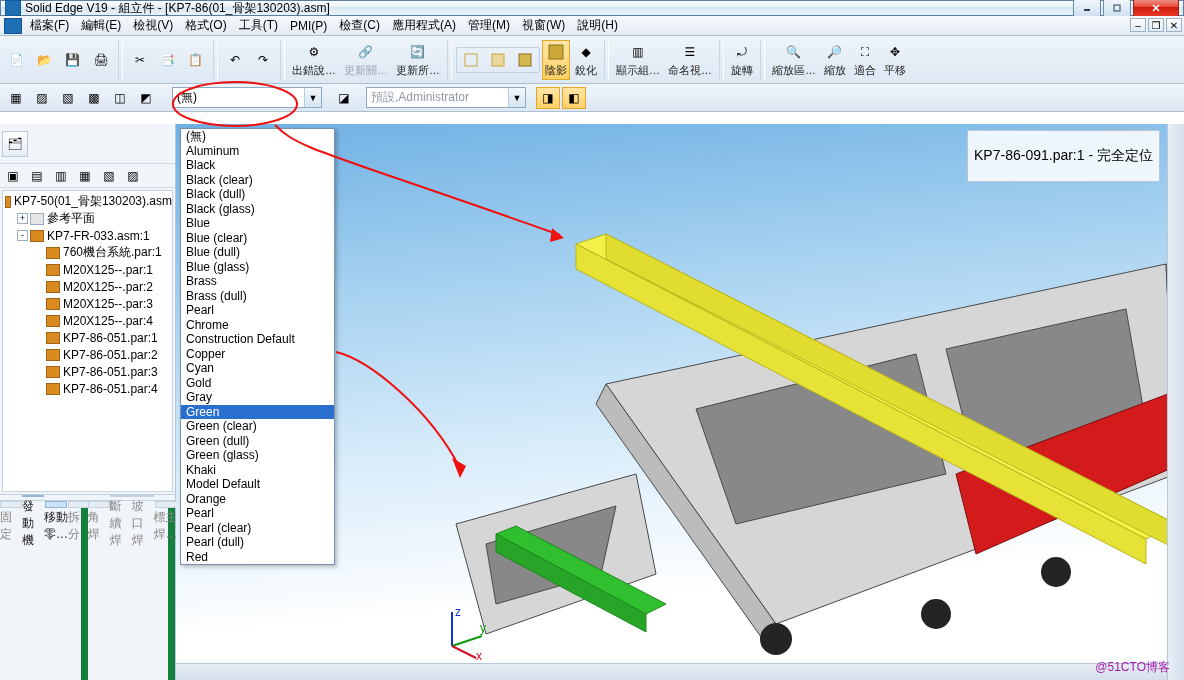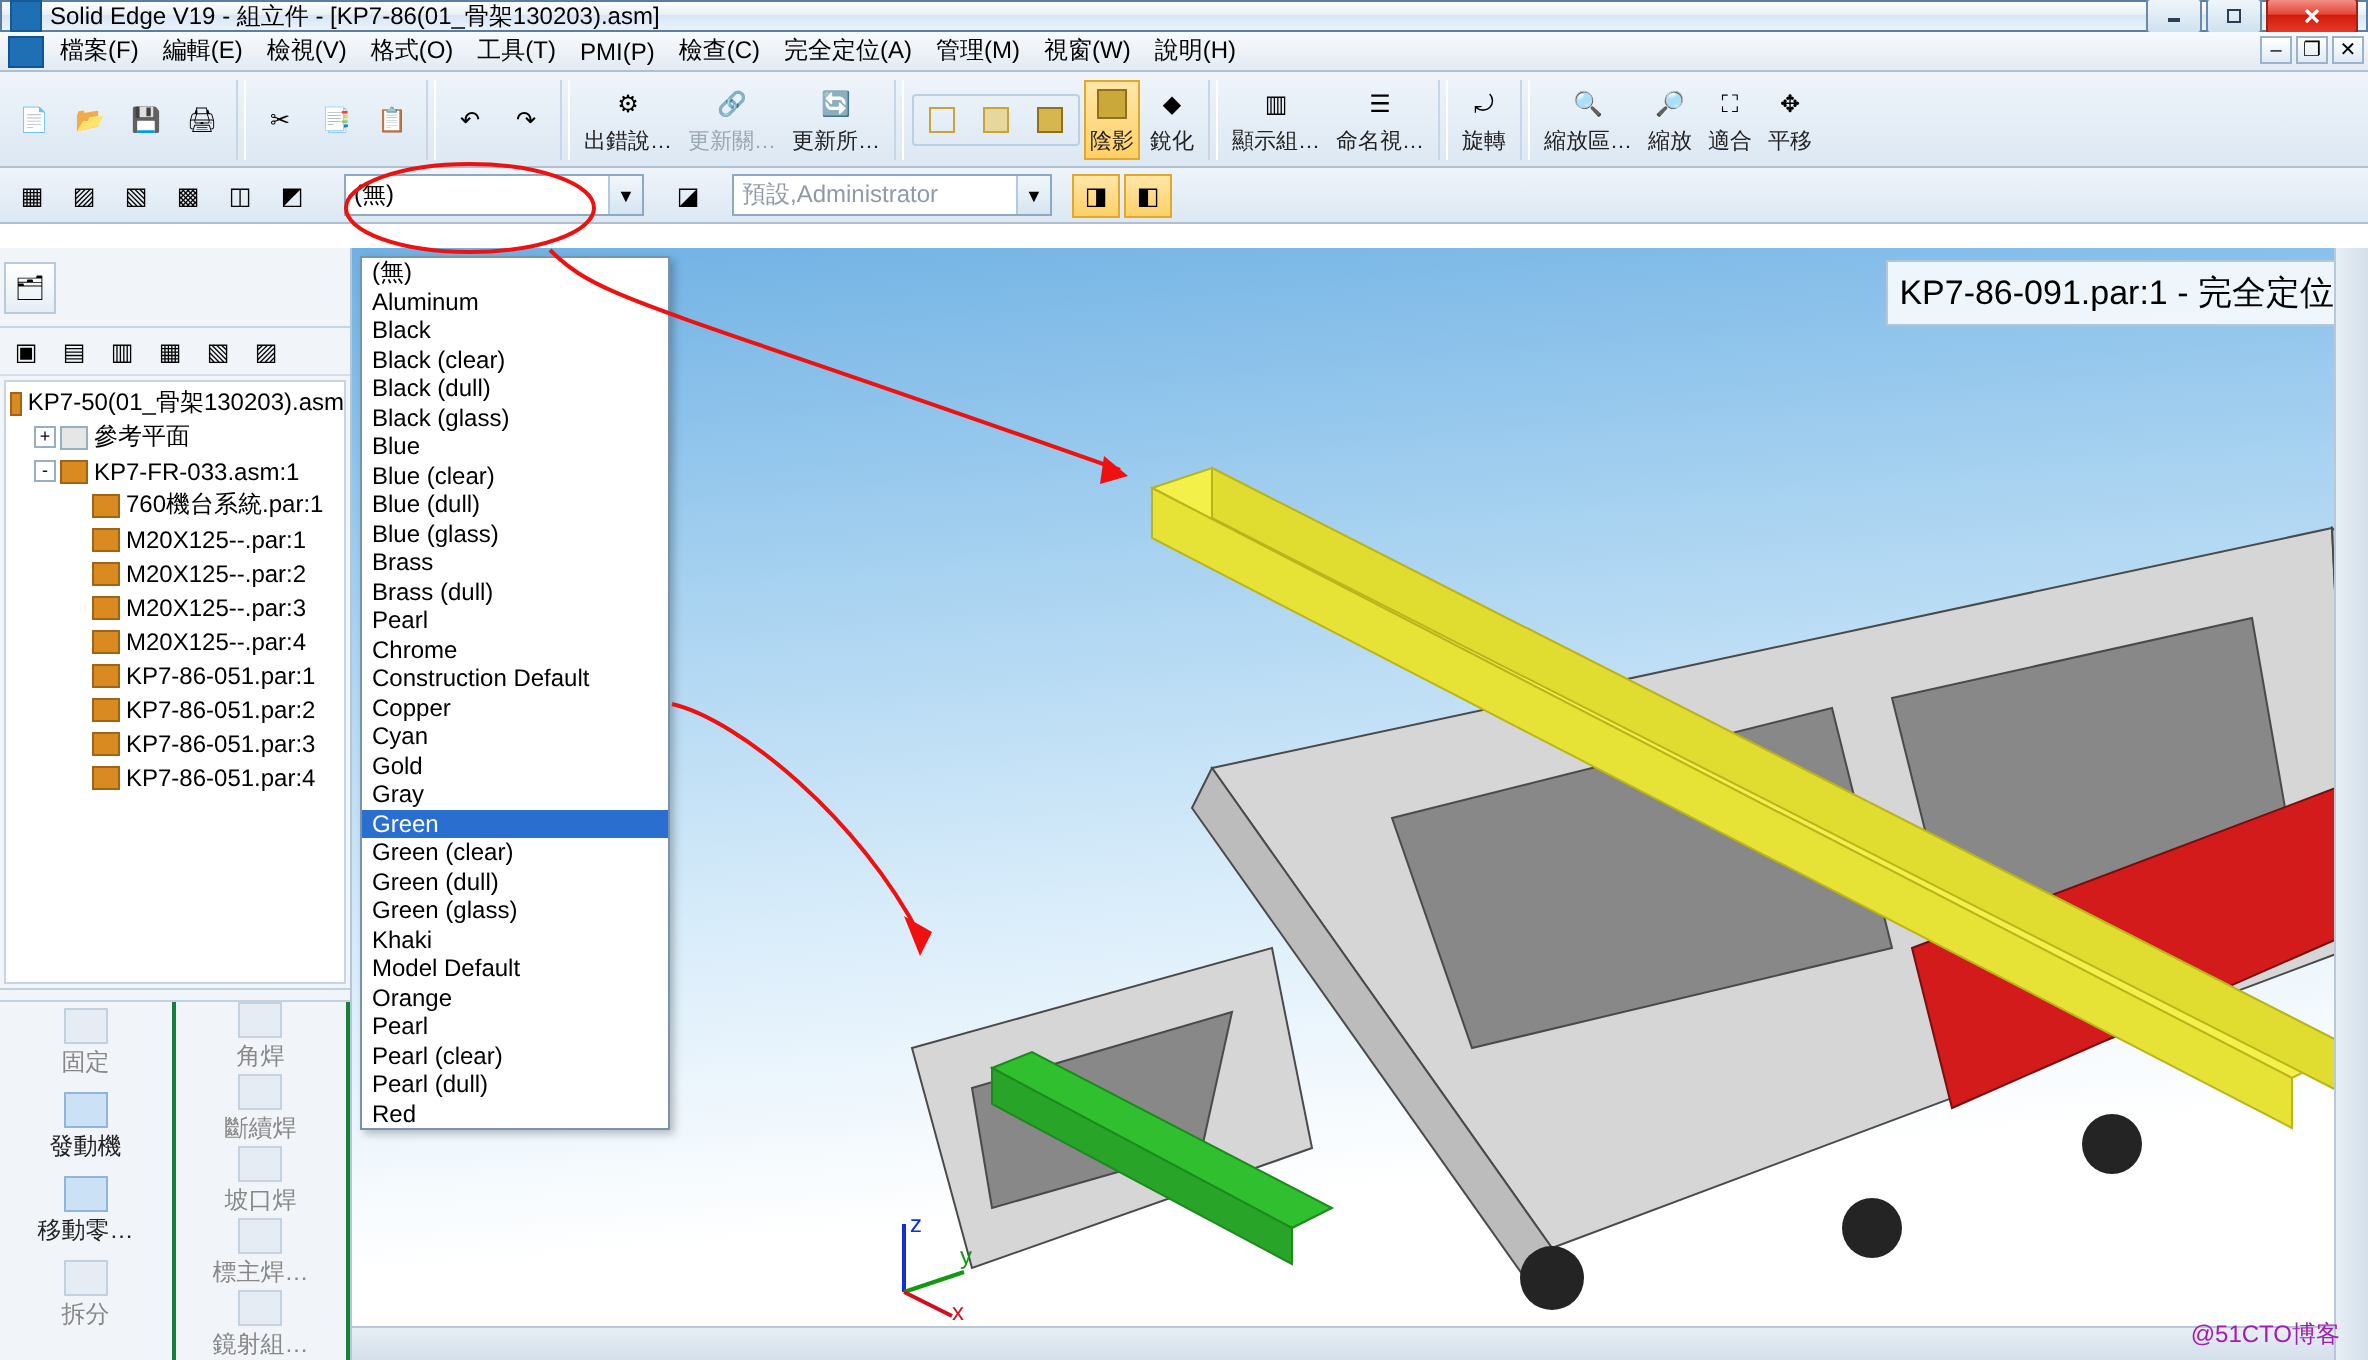--- a/index.html
+++ b/index.html
@@ -53,28 +53,28 @@
 .tnode{display:flex;align-items:center;height:17px;padding-left:2px;white-space:nowrap}
 .tnode .exp{width:11px;height:11px;border:1px solid #9aaec2;background:#fff;font-size:9px;display:flex;align-items:center;justify-content:center;margin-right:2px;line-height:1}
 .tnode .tico{width:14px;height:12px;margin-right:3px;display:inline-block}
 .tico.asm{background:#d98a20;border:1px solid #a16414}
 .tico.par{background:#d98a20;border:1px solid #a16414}
 .tico.plane{background:#e6e6e6;border:1px solid #9aaec2}
 .tnode.lvl1{padding-left:14px}
 .tnode.lvl2{padding-left:30px}
 
 .left-bottom{height:180px;border-top:1px solid #c3d0de;display:flex}
-.cmdcol{width:50%;border-right:2px solid #15803d;display:flex;flex-direction:column}
+.cmdcol{width:50%;border-right:7px solid #15803d;display:flex;flex-direction:row}
 .cmd{height:42px;display:flex;flex-direction:column;align-items:center;justify-content:center;color:#888}
 .cmd.on{color:#222}
 .cmd .ci{width:22px;height:18px;background:#e6ecf3;border:1px solid #c4d1df;margin-bottom:1px}
 .cmd.on .ci{background:#cbe2f6;border-color:#8fb6da}
 
 .viewport{flex:1;position:relative;background:linear-gradient(175deg,#6fb1e4 0%,#a9d3f1 30%,#d8ecfa 55%,#fff 80%);overflow:hidden}
-.part-label{position:absolute;right:10px;top:6px;background:rgba(255,255,255,.85);border:1px solid #b7c6d6;padding:4px 6px;font-size:17px}
+.part-label{position:absolute;right:24px;top:6px;background:rgba(255,255,255,.85);border:1px solid #b7c6d6;padding:16px 6px;font-size:14px}
 .axis{position:absolute;left:260px;bottom:20px;width:54px;height:54px}
 
 
 .dropdown{position:absolute;left:180px;top:128px;width:155px;background:#fff;border:1px solid #7893af;box-shadow:2px 2px 4px rgba(0,0,0,.25);z-index:20}
 .dropdown .opt{padding:0 5px;height:14.5px;line-height:14px;font-size:12px;cursor:default;white-space:nowrap}
 .dropdown .opt.sel{background:#2a6fd0;color:#fff}
 
 
 .annot{position:absolute;z-index:25;pointer-events:none}
 
@@ -112,21 +112,21 @@
 
 <div class="menubar">
   <span class="logo"></span>
   <div class="mitem">檔案(F)</div>
   <div class="mitem">編輯(E)</div>
   <div class="mitem">檢視(V)</div>
   <div class="mitem">格式(O)</div>
   <div class="mitem">工具(T)</div>
   <div class="mitem">PMI(P)</div>
   <div class="mitem">檢查(C)</div>
-  <div class="mitem">完全定位(A)</div>
+  <div class="mitem">應用程式(A)</div>
   <div class="mitem">管理(M)</div>
   <div class="mitem">視窗(W)</div>
   <div class="mitem">說明(H)</div>
   <div class="sub-win-btns">
     <span>‒</span>
     <span>❐</span>
     <span>✕</span>
   </div>
 </div>
 

